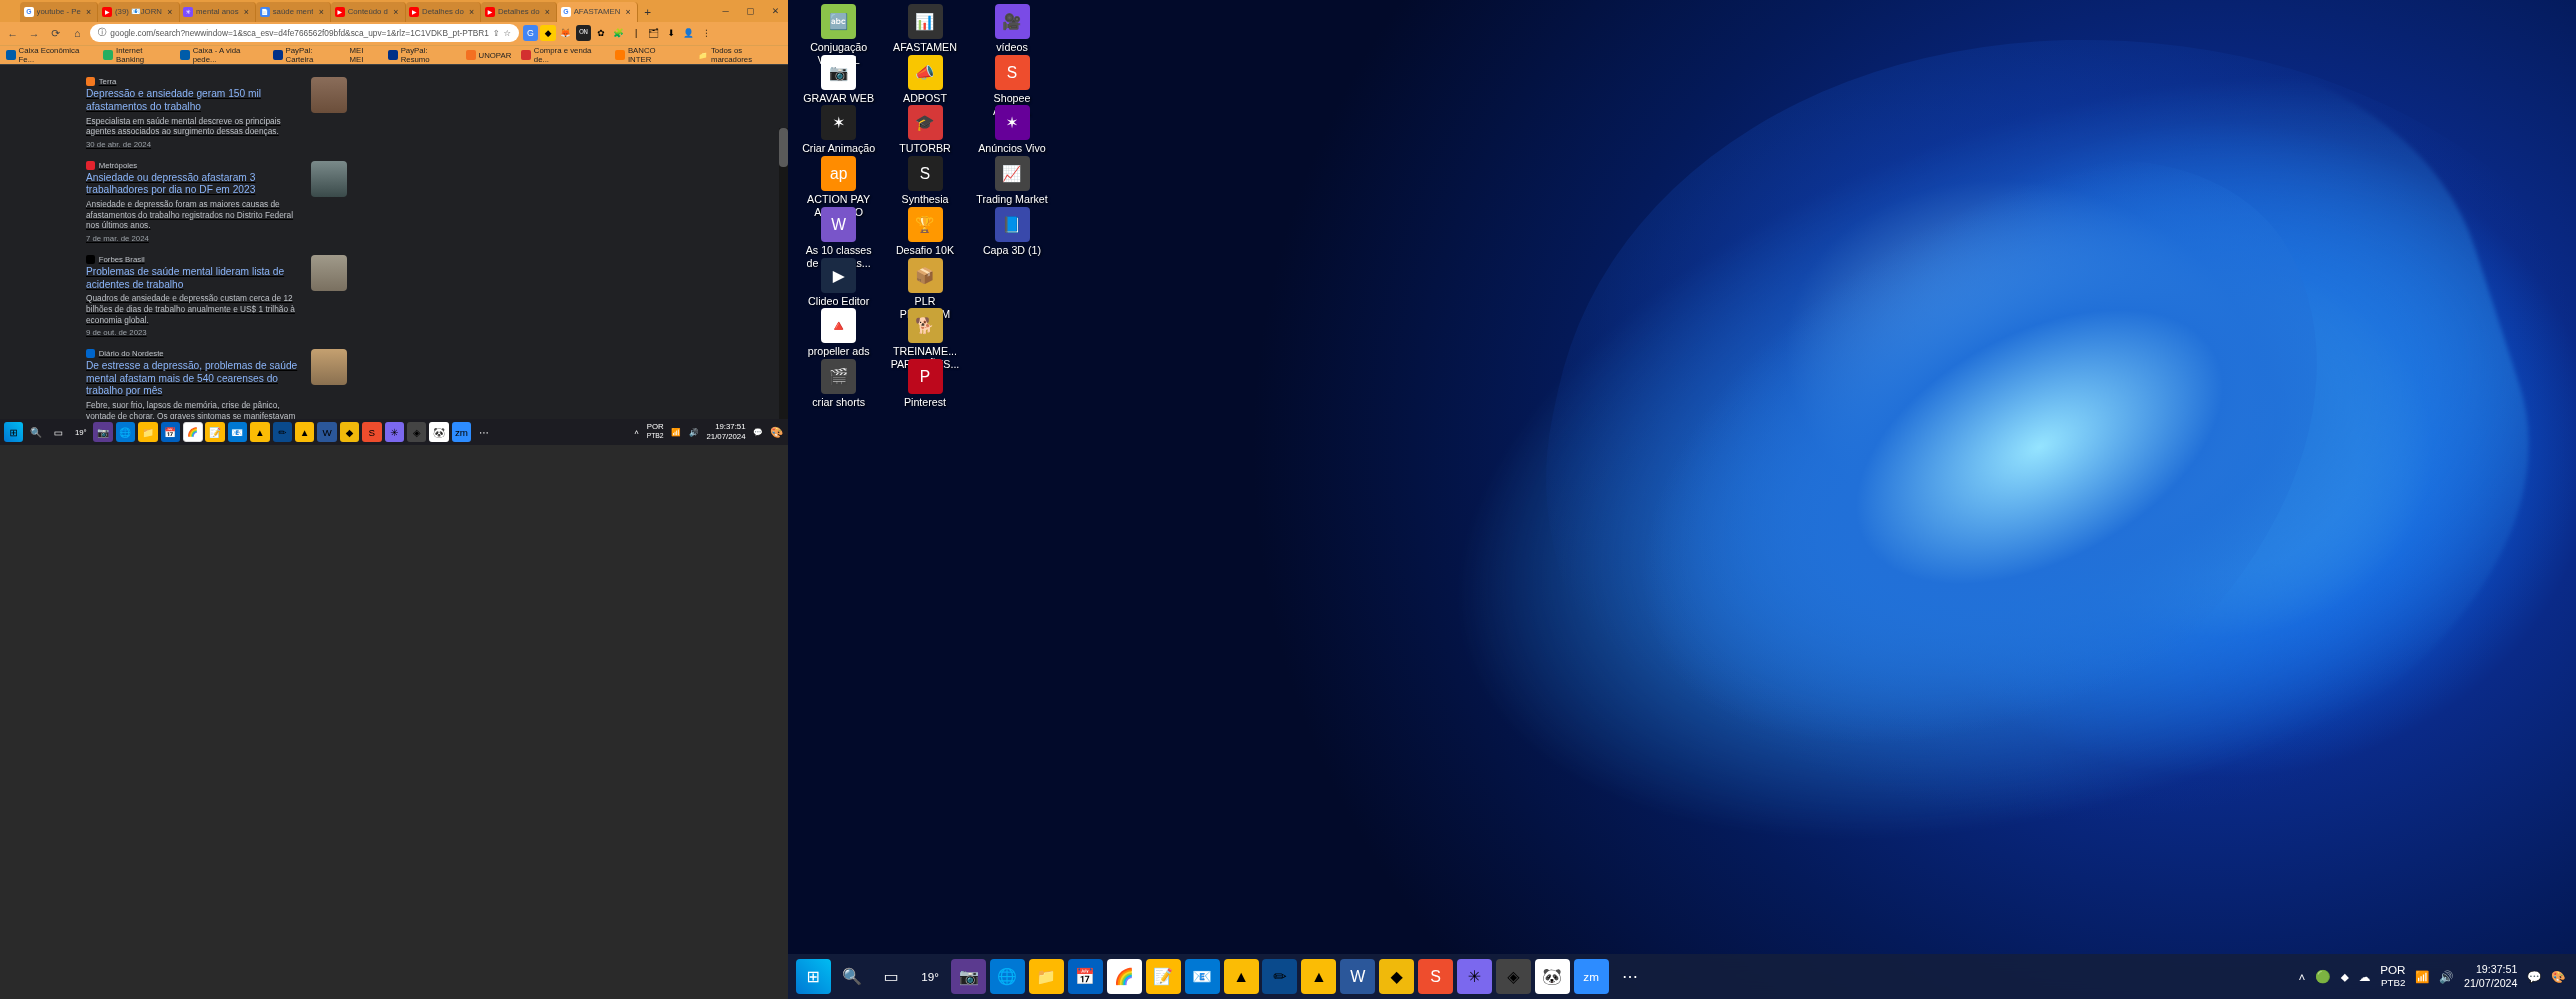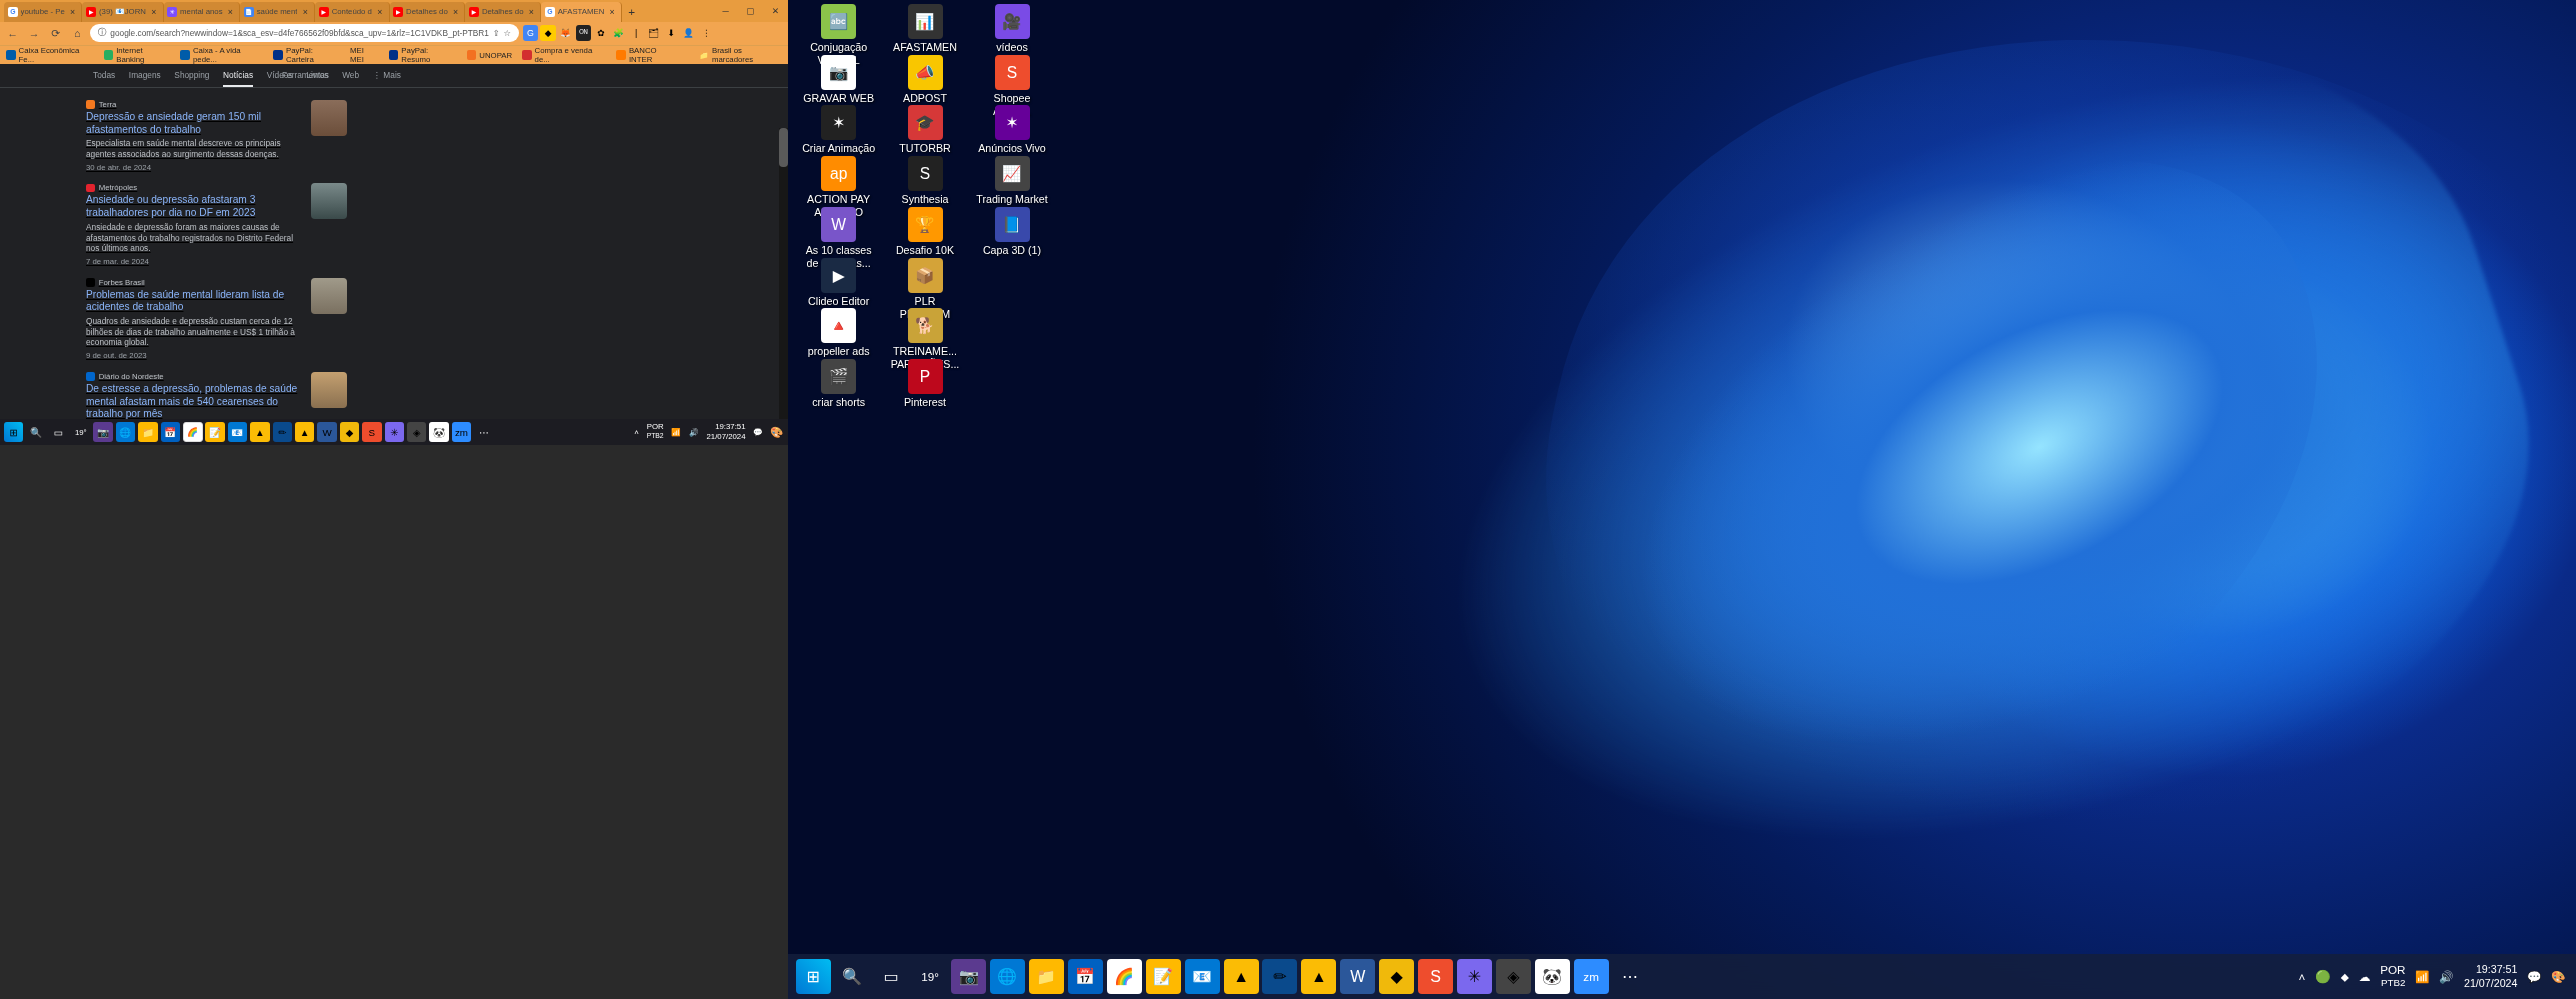--- a/index.html
+++ b/index.html
@@ -2,21 +2,21 @@
 <html><head>
 <meta charset="utf-8">
 <style>
 * { margin: 0; padding: 0; box-sizing: border-box; font-family: Arial, sans-serif; }
 body { width: 2576px; height: 999px; display: flex; background: #000; overflow: hidden; }
 
 
 .left-monitor { width: 788px; height: 445px; background: #202124; position: relative; display: flex; flex-direction: column; }
 
 
-.tab-strip { height: 21.5px; background: #e89c3f; display: flex; align-items: flex-end; padding-left: 4px; gap: 0; }
+.tab-strip { height: 21.5px; background: #e89c3f; display: flex; align-items: flex-end; padding-left: 20px; gap: 0; }
 .tab { height: 19.5px; min-width: 73px; max-width: 84px; background: #d18933; display: flex; align-items: center; padding: 0 3.9px; border-radius: 3.9px 3.9px 0 0; font-size: 7.8px; color: #444; gap: 2.9px; cursor: pointer; border-right: 1px solid #c07820; }
 .tab.active { background: #f2a550; }
 .tab-favicon { width: 9.8px; height: 9.8px; background: #fff; border-radius: 2px; display: flex; align-items: center; justify-content: center; flex-shrink: 0; }
 .tab-title { white-space: nowrap; overflow: hidden; text-overflow: ellipsis; flex: 1; }
 .tab-close { width: 9.8px; height: 9.8px; font-size: 8.8px; cursor: pointer; flex-shrink: 0; display:flex; align-items:center; justify-content:center; color:#333; }
 .newtab { width: 19.5px; height: 19.5px; display: flex; align-items: center; justify-content: center; font-size: 11.7px; color: #333; cursor: pointer; }
 .win-controls { margin-left: auto; display: flex; gap: 0; }
 .win-btn { width: 25px; height: 21.5px; display: flex; align-items: center; justify-content: center; font-size: 8.8px; color: #333; cursor: pointer; }
 
 
@@ -202,35 +202,24 @@
       </div>
    <div class="bm">
         <span class="bm-fav" style="background:#d32f2f"></span>
         <span>Compra e venda de...</span>
       </div>
    <div class="bm">
         <span class="bm-fav" style="background:#ff7a00"></span>
         <span>BANCO INTER</span>
       </div>
    <div class="bm-sep"></div>
-   <div class="bm">📁 <span>Brasil os marcadores</span></div>
+   <div class="bm">📁 <span>Todos os marcadores</span></div>
  </div>
 
  <div class="page">
-   <div class="search-nav">
-     <span>Todas</span>
-     <span>Imagens</span>
-     <span>Shopping</span>
-     <span class="active">Notícias</span>
-     <span>Vídeos</span>
-     <span>Livros</span>
-     <span>Web</span>
-     <span>⋮ <span>Mais</span></span>
-     <span class="tools">Ferramentas</span>
-   </div>
    <div class="hr"></div>
    <div class="results">
 
      <div class="result">
        <div class="result-body">
          <div class="src-row">
               <span class="src-fav" style="background:#f47920"></span>
               <span>Terra</span>
             </div>
          <div class="res-title">Depressão e ansiedade geram 150 mil afastamentos do trabalho</div>

